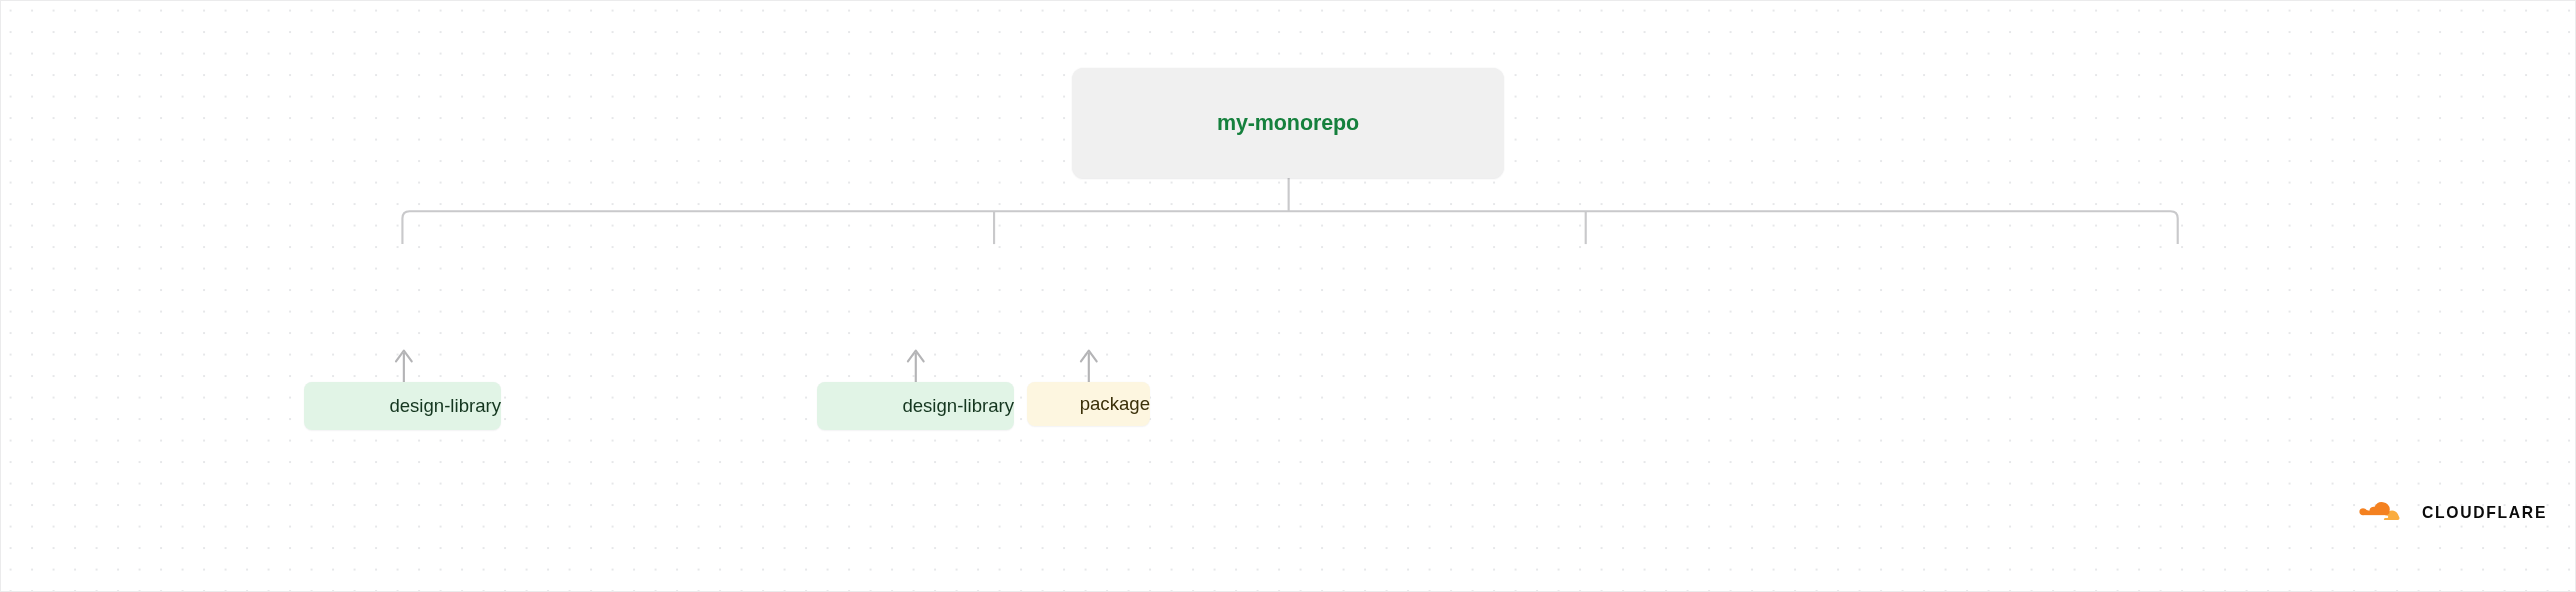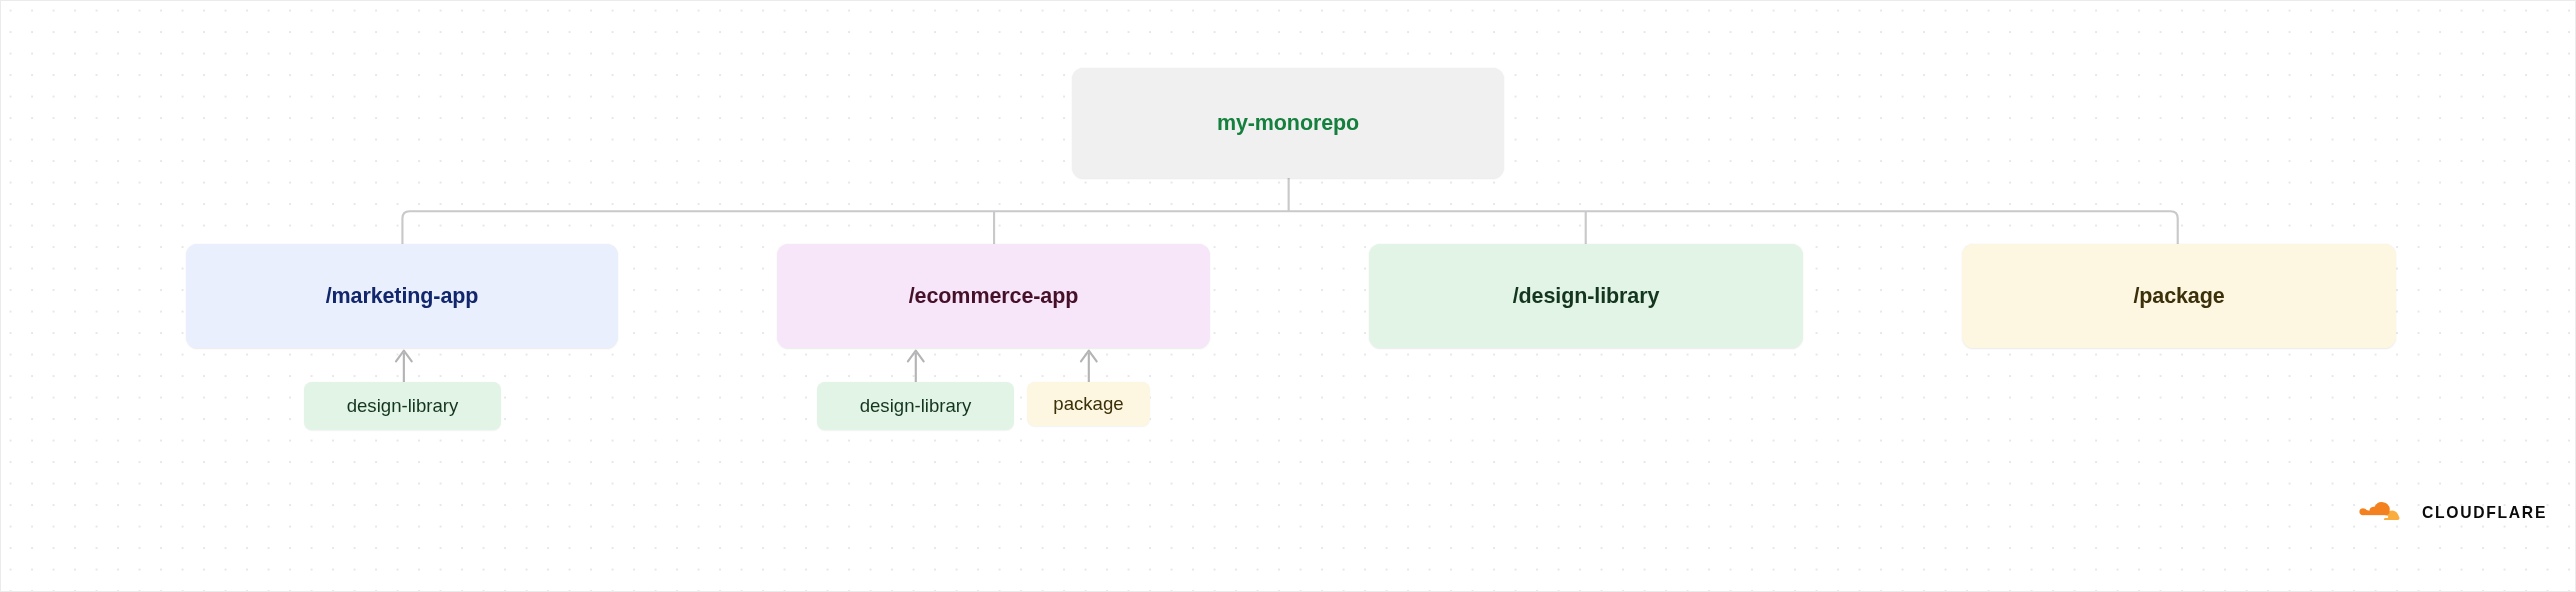--- a/index.html
+++ b/index.html
@@ -67,21 +67,21 @@
 
   
   .n-yellow     { background: #fdf6e0; }
   .n-yellow .node-label { color: #3b3009; }
 
   
   .tag {
     position: absolute;
     display: flex;
     align-items: center;
-    justify-content: center;
+    justify-content: flex-end;
     border-radius: 7.9px;
     font-size: 18.6px;
     white-space: nowrap;
     box-shadow: 0 0.7px 1.4px rgba(16,24,40,0.05);
   }
   .tag-green  { background: #e1f4e6; color: #14361f; }
   .tag-yellow { background: #fdf6e0; color: #3b3009; }
 
   
   #cf-logo {
@@ -128,35 +128,23 @@
     <g>
       <path d="M 1520 533 L 1520 492" fill="none" stroke="#b4b4b6" stroke-width="3"></path>
       <path d="M 1509 504 L 1520 489 L 1531 504" fill="none" stroke="#b4b4b6" stroke-width="3" stroke-linecap="round" stroke-linejoin="round"></path>
     </g>
   </svg>
 
   <div class="node n-root" style="left:1071px; top:67px; width:432px; height:110px;">
     <span class="node-label">my-monorepo</span>
   </div>
 
-  <div class="node n-blue" style="left:185px; top:243px; width:432px; height:104px;">
-    <span class="node-label">/marketing-app</span>
-  </div>
 
-  <div class="node n-pink" style="left:776px; top:243px; width:433px; height:104px;">
-    <span class="node-label">/ecommerce-app</span>
-  </div>
 
-  <div class="node n-green" style="left:1368px; top:243px; width:434px; height:104px;">
-    <span class="node-label">/design-library</span>
-  </div>
 
-  <div class="node n-yellow" style="left:1961px; top:243px; width:434px; height:104px;">
-    <span class="node-label">/package</span>
-  </div>
 
   <div class="tag tag-green" style="left:303px; top:381px; width:197px; height:48px;">
     <span>design-library</span>
   </div>
 
   <div class="tag tag-green" style="left:816px; top:381px; width:197px; height:48px;">
     <span>design-library</span>
   </div>
 
   <div class="tag tag-yellow" style="left:1026px; top:381px; width:123px; height:44px;">

